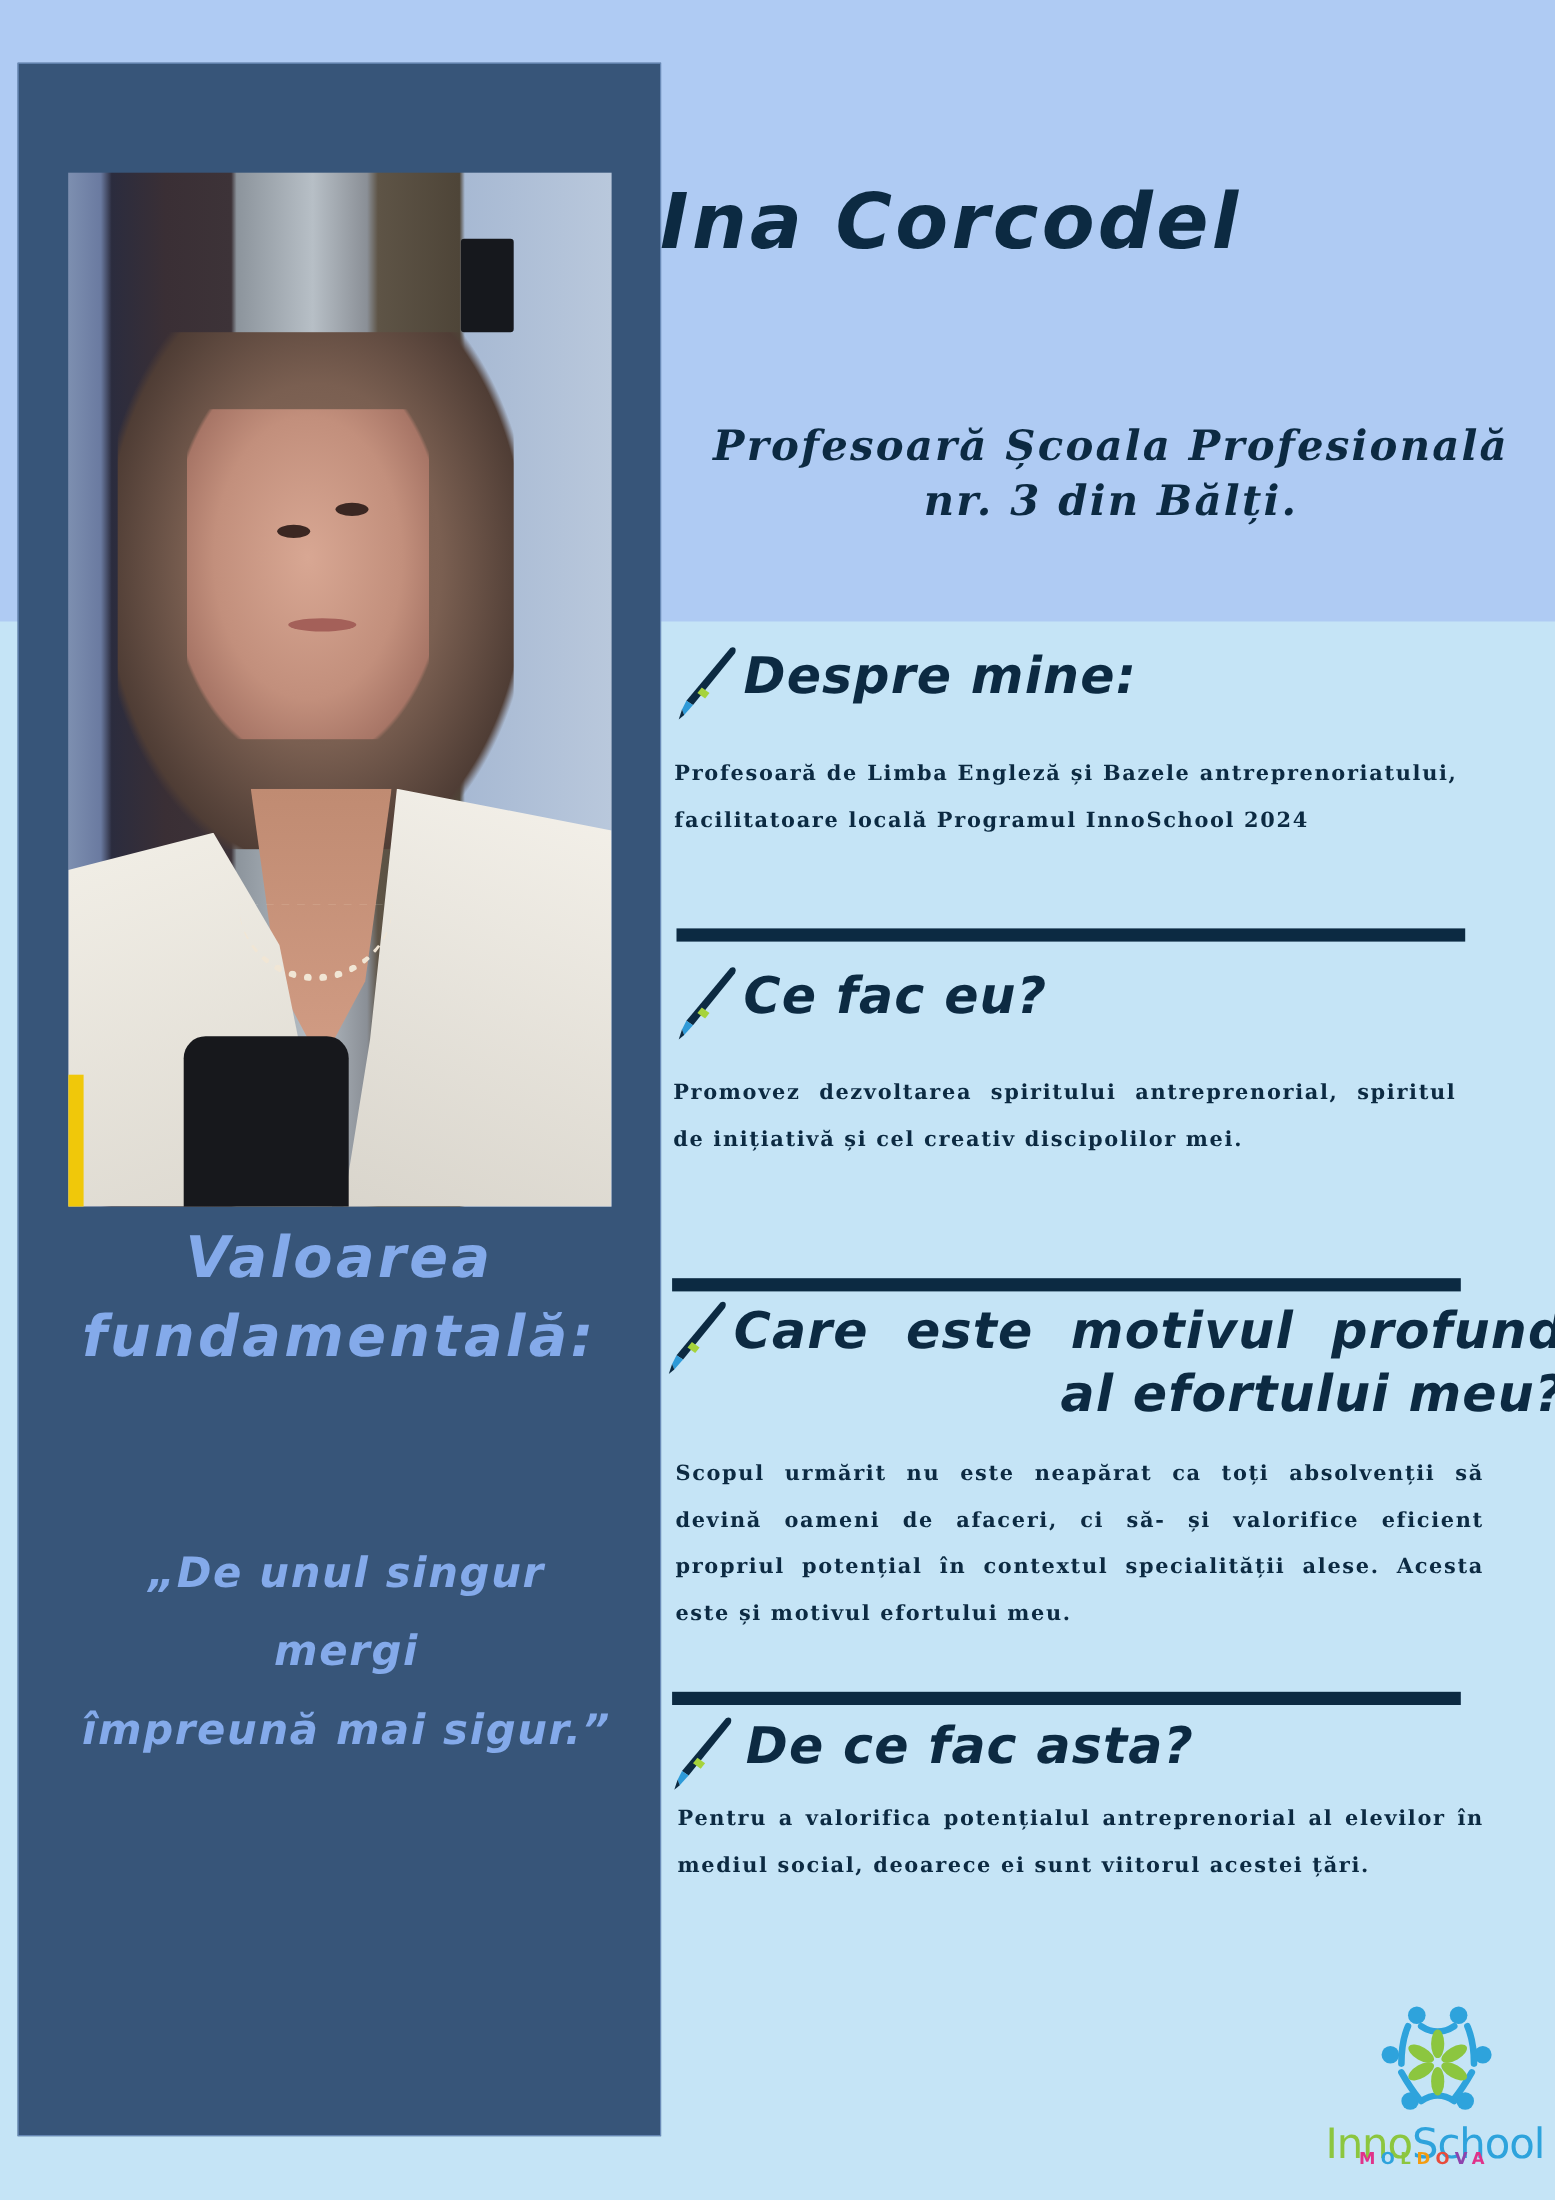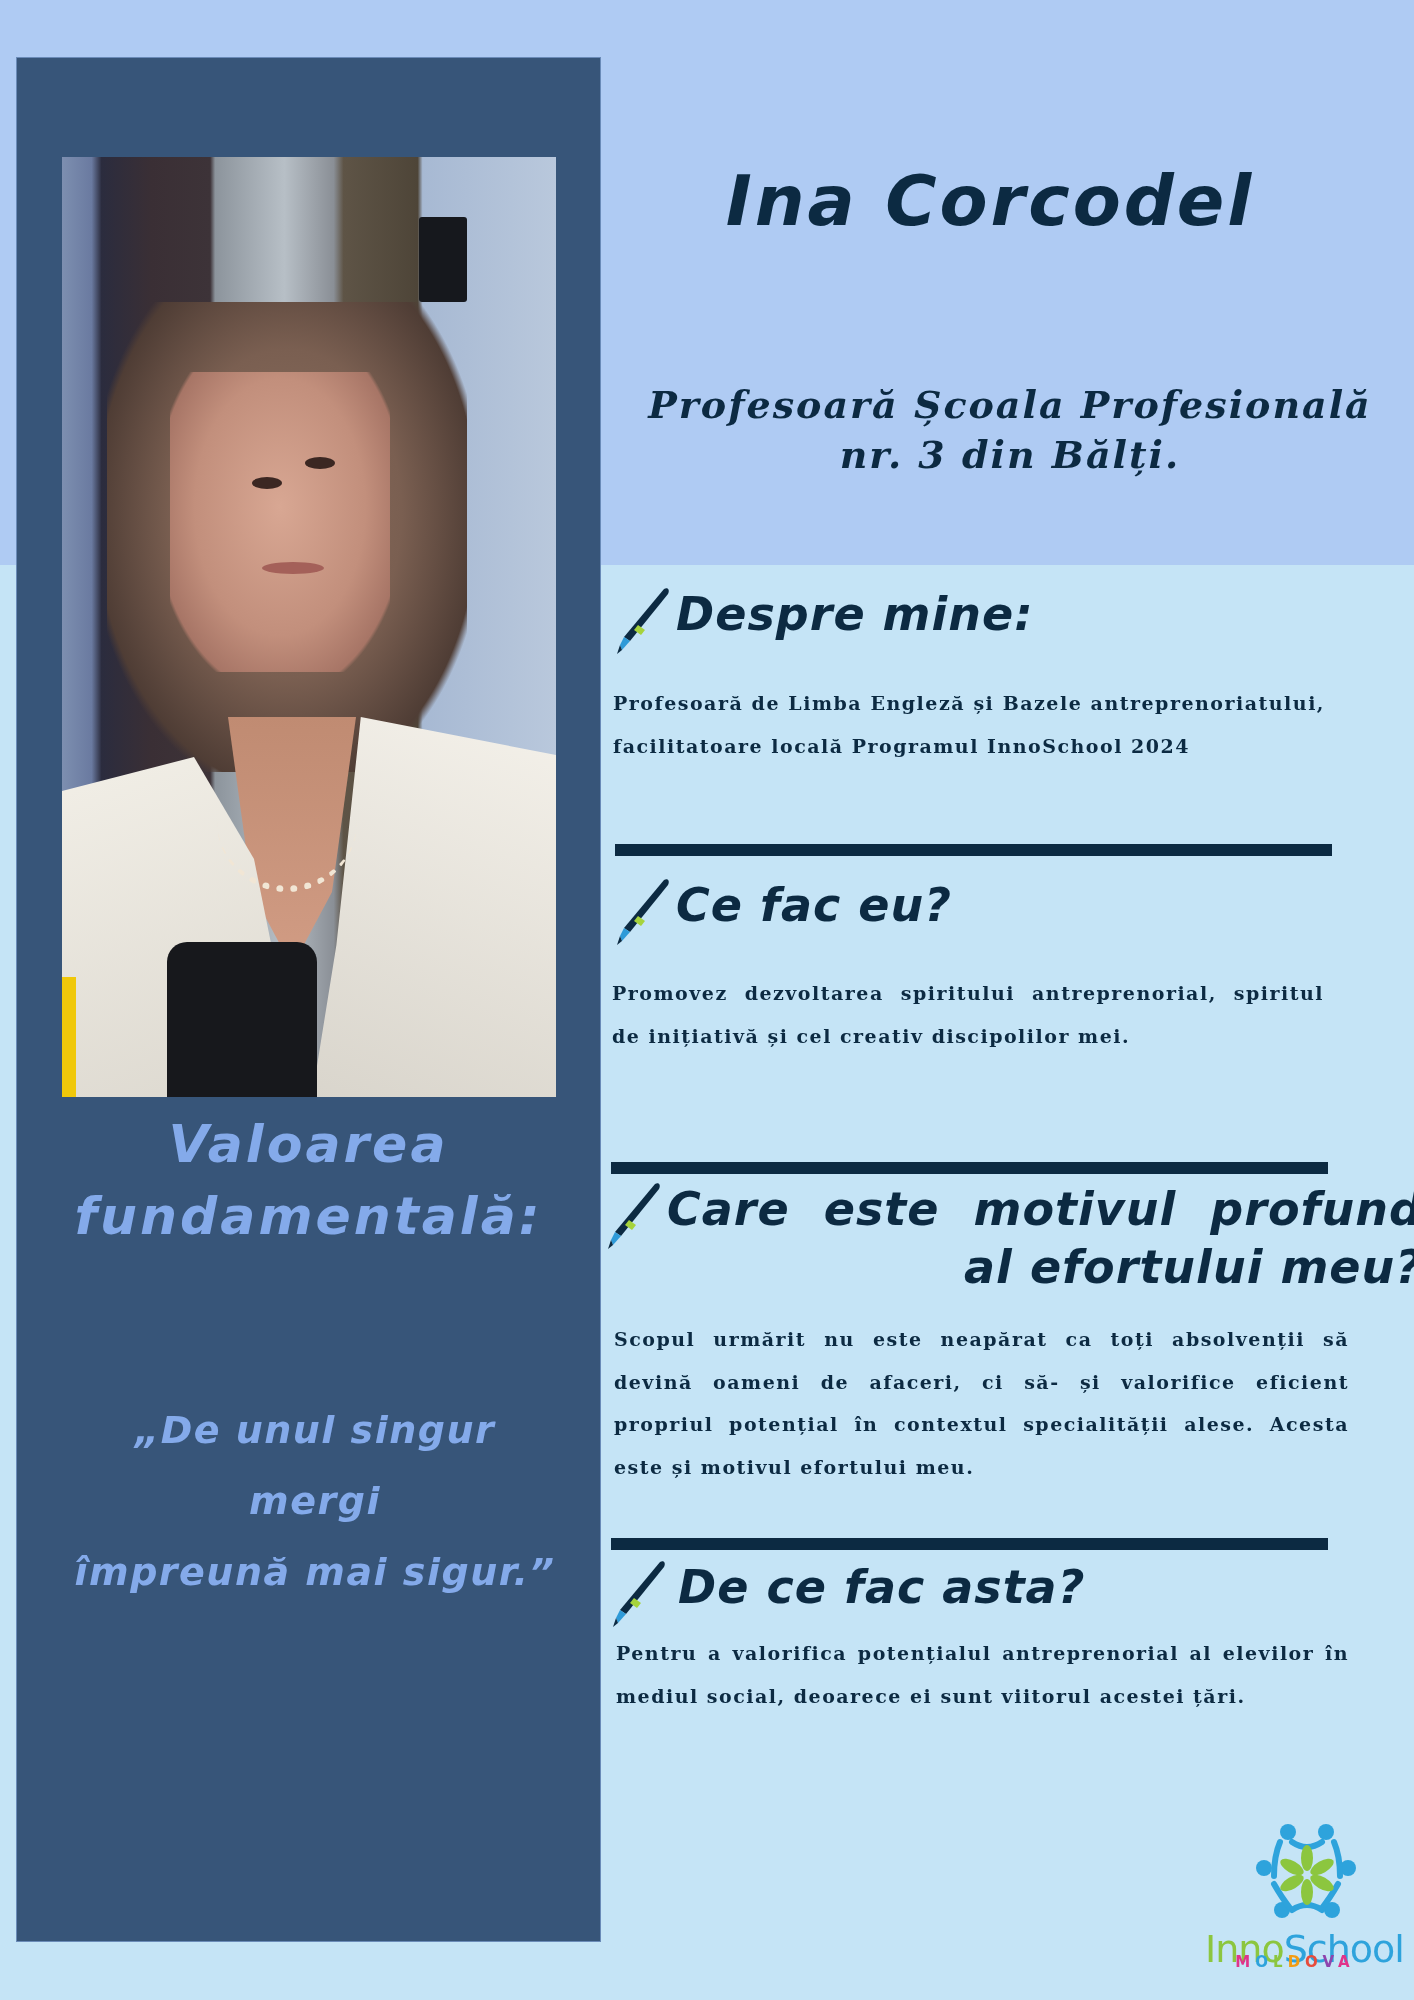--- a/index.html
+++ b/index.html
@@ -75,21 +75,20 @@
       position: absolute; left: 70px; top: 1395px; width: 490px;
       text-align: center;
       font-family: "DejaVu Sans", sans-serif; font-weight: bold; font-style: italic;
       font-size: 38px; line-height: 71px; letter-spacing: 1.5px;
       color: #84aaea;
     }
 
     
     .name {
       position: absolute; left: 600px; top: 160px; width: 780px;
-      text-align: center;
       font-family: "DejaVu Sans", sans-serif; font-weight: bold; font-style: italic;
       font-size: 70px; letter-spacing: 3px;
       color: #0c2a42;
     }
     .role {
       position: absolute; left: 620px; top: 380px; width: 780px;
       text-align: center;
       font-family: "DejaVu Serif", serif; font-style: italic; font-weight: bold;
       font-size: 38px; line-height: 50px; letter-spacing: 2px;
       color: #0c2a42;

